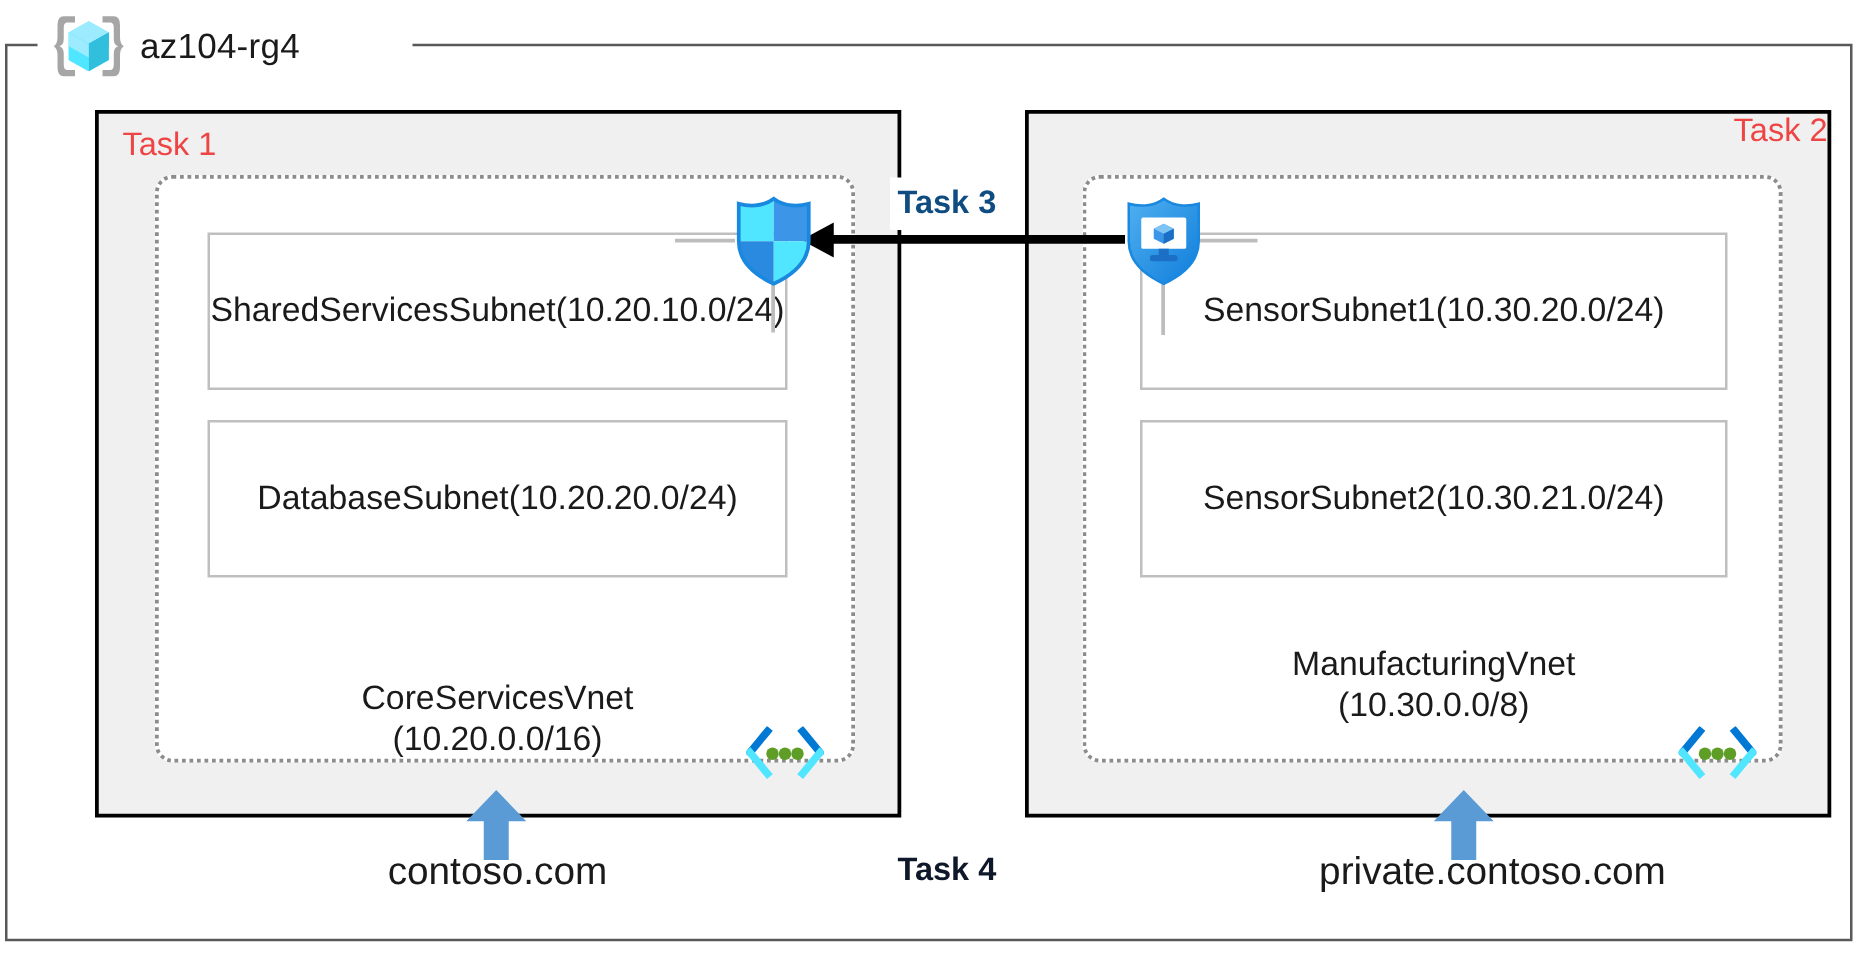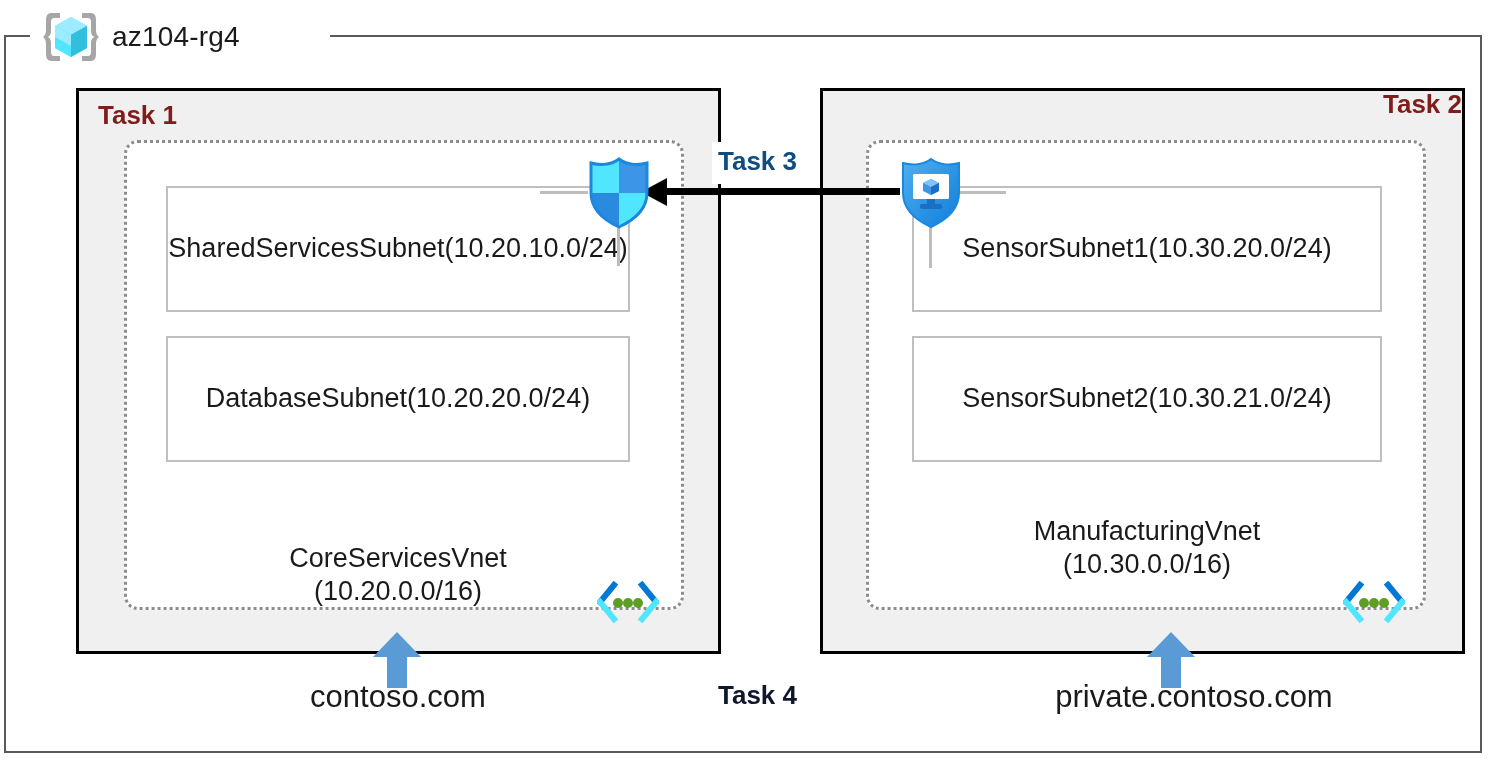--- a/index.html
+++ b/index.html
@@ -11,21 +11,21 @@
             border:2px solid #595959;box-sizing:border-box;background:transparent;}
   .rg-title-mask{position:absolute;left:30px;top:18px;width:300px;height:36px;background:#ffffff;}
   .rg-title-wrap{position:absolute;left:42px;top:8px;height:58px;display:flex;align-items:center;gap:12px;}
   .rg-icon{width:58px;height:54px;position:relative;}
   .rg-title-text{font-size:28px;color:#1a1a1a;letter-spacing:.2px;white-space:nowrap;}
 
   
   .task-panel{position:absolute;background:#f0f0f0;border:3px solid #000000;box-sizing:border-box;}
   #panel-1{left:76px;top:88px;width:645px;height:566px;}
   #panel-2{left:820px;top:88px;width:645px;height:566px;}
-  .task-label{position:absolute;top:12px;font-size:26px;font-weight:bold;color:#7f1d1d;}
+  .task-label{position:absolute;top:12px;font-size:26px;font-weight:normal;color:#ef4444;}
   .task-label.left{left:22px;}
   .task-label.right{right:22px;}
 
   
   .vnet-box{position:absolute;border:3px dotted #8c8c8c;border-radius:14px;box-sizing:border-box;
             background:#ffffff;}
   #vnet-1{left:124px;top:140px;width:560px;height:470px;}
   #vnet-2{left:866px;top:140px;width:560px;height:470px;}
 
   
@@ -144,21 +144,21 @@
     <div class="subnet-name">SensorSubnet1</div>
     <div class="subnet-cidr">(10.30.20.0/24)</div>
   </div>
   <div class="subnet-box" id="sub-2-2">
     <div class="subnet-name">SensorSubnet2</div>
     <div class="subnet-cidr">(10.30.21.0/24)</div>
   </div>
 
   <div class="vnet-label" id="vlabel-2">
     <div>ManufacturingVnet</div>
-    <div>(10.30.0.0/16)</div>
+    <div>(10.30.0.0/8)</div>
   </div>
 
   <span class="vnet-icon" id="vicon-2">
     <svg width="62" height="44" viewBox="0 0 62 44">
       <g stroke-linecap="square">
         <path d="M17 4 L3 21" stroke="#0078d4" stroke-width="6" fill="none"></path>
         <path d="M3 21 L17 38" stroke="#50e6ff" stroke-width="6" fill="none"></path>
         <path d="M45 4 L59 21" stroke="#0078d4" stroke-width="6" fill="none"></path>
         <path d="M59 21 L45 38" stroke="#50e6ff" stroke-width="6" fill="none"></path>
       </g>

